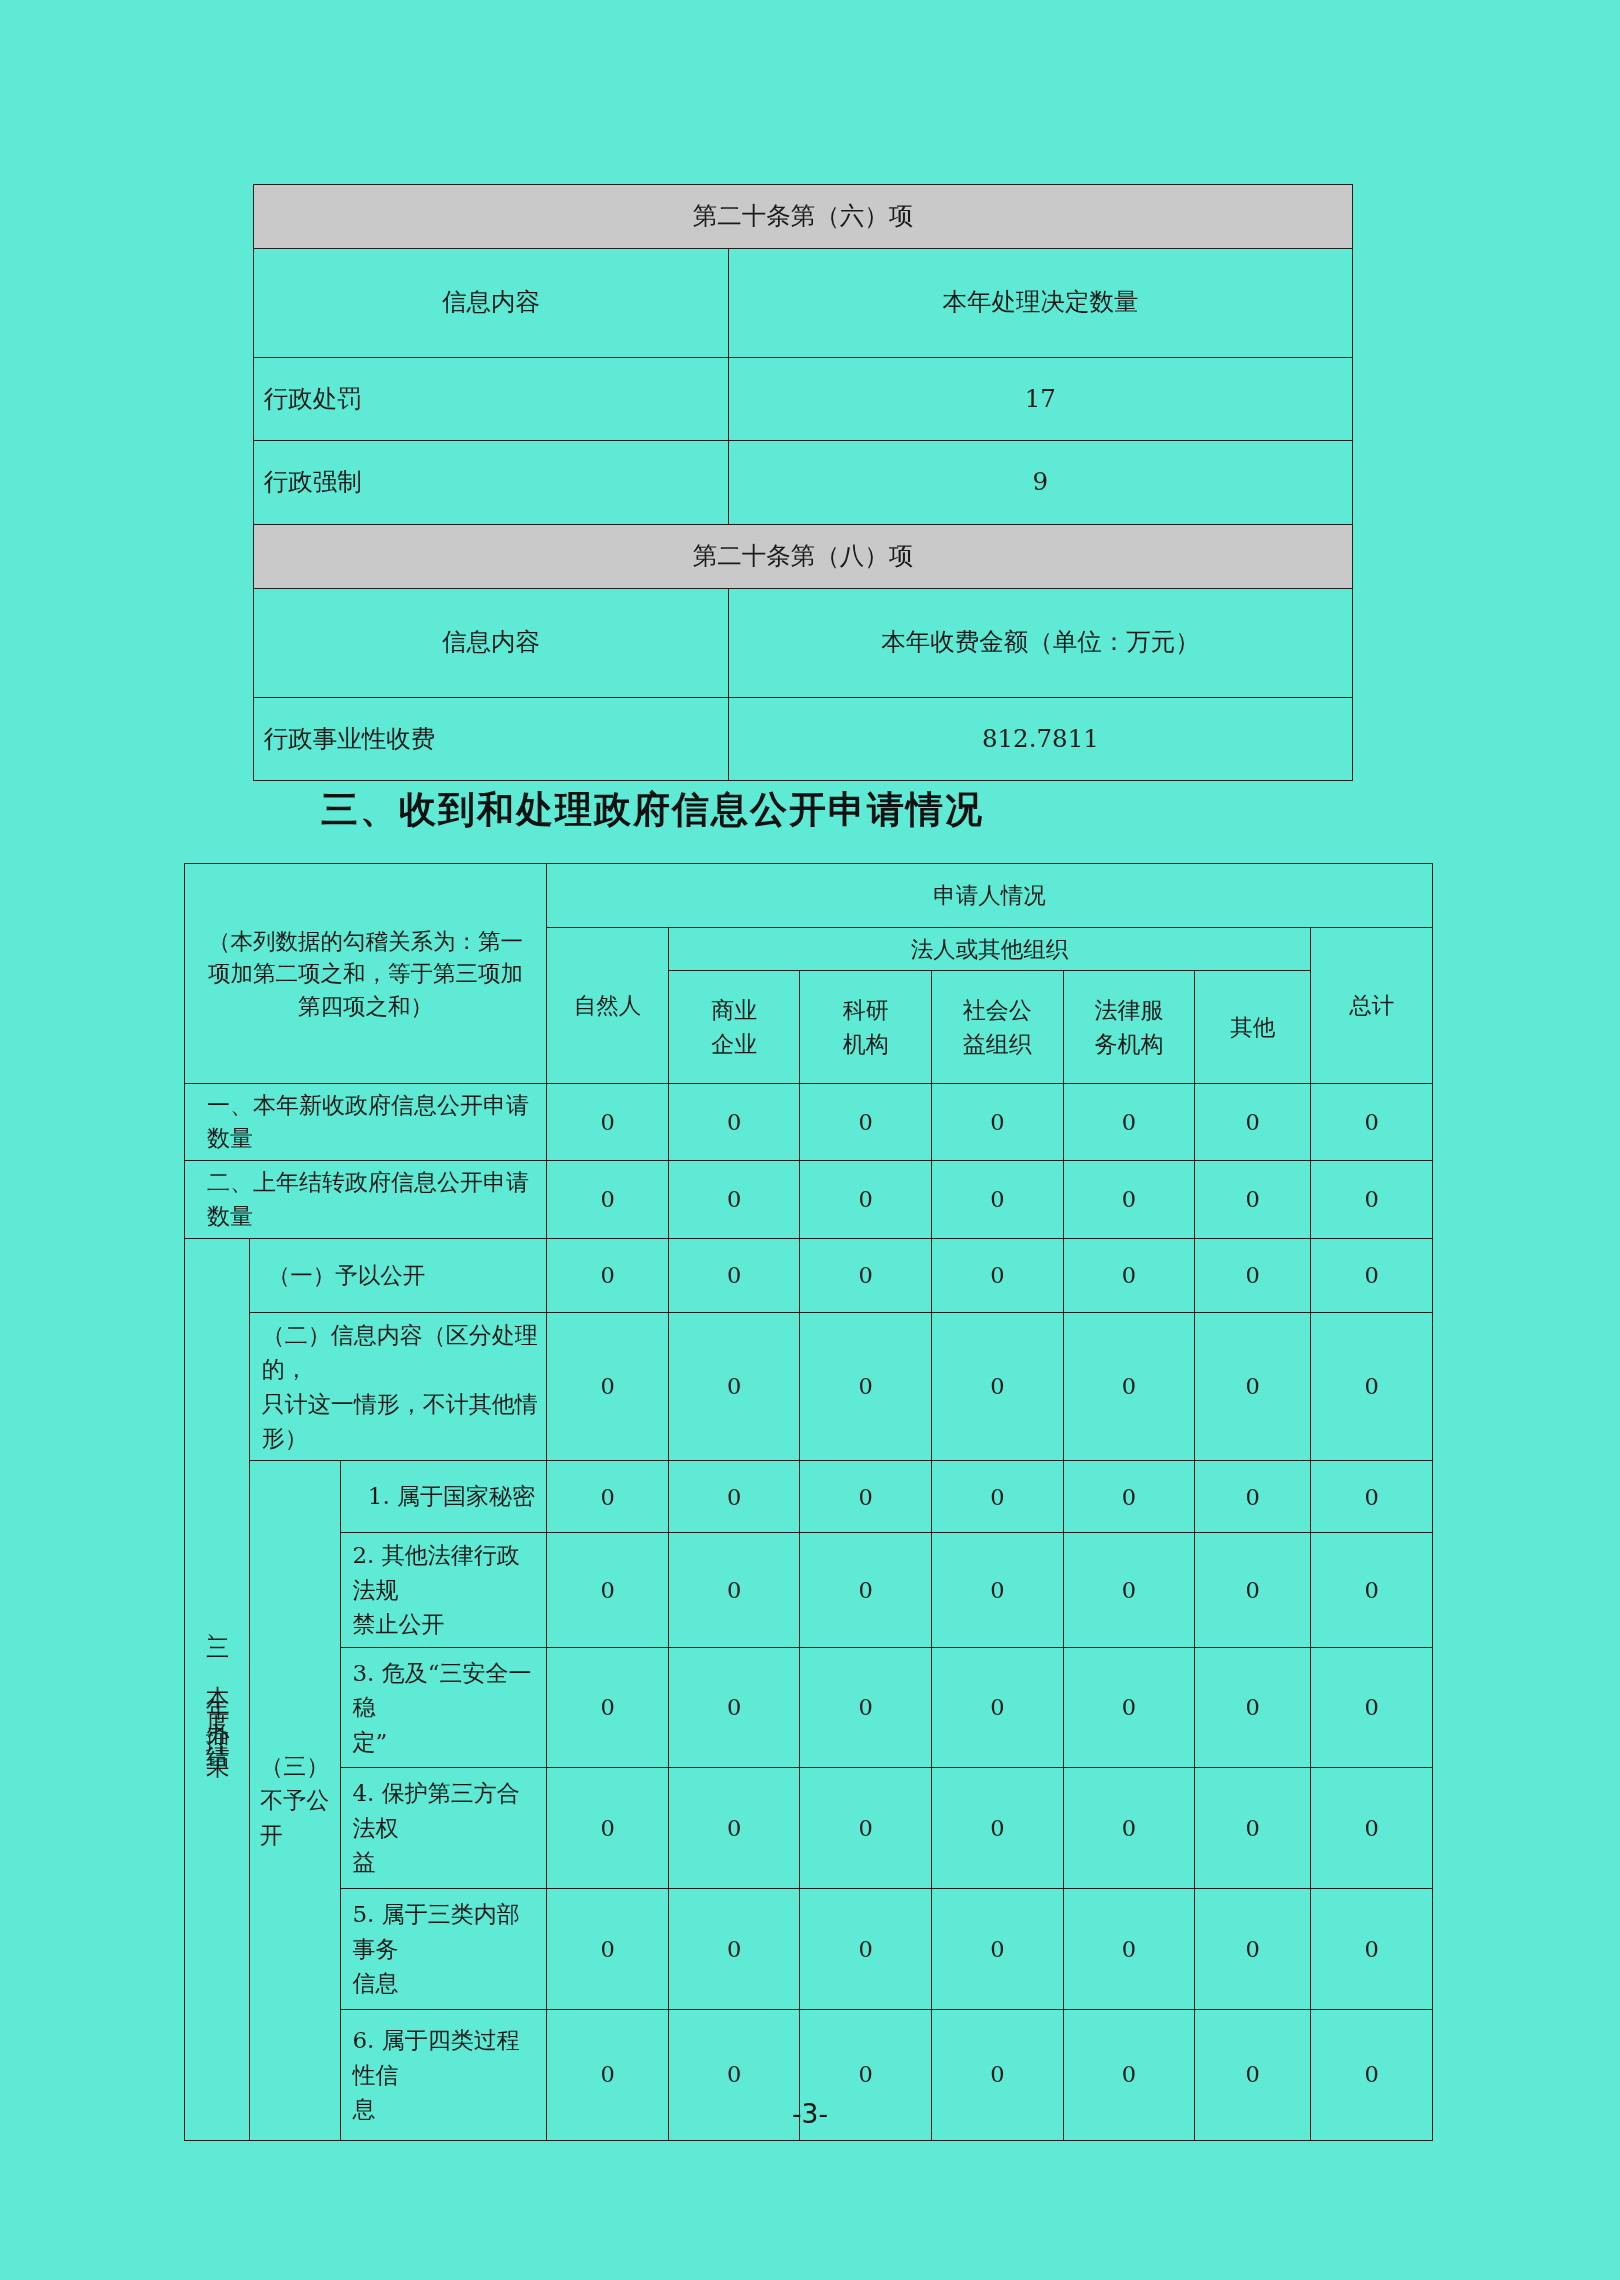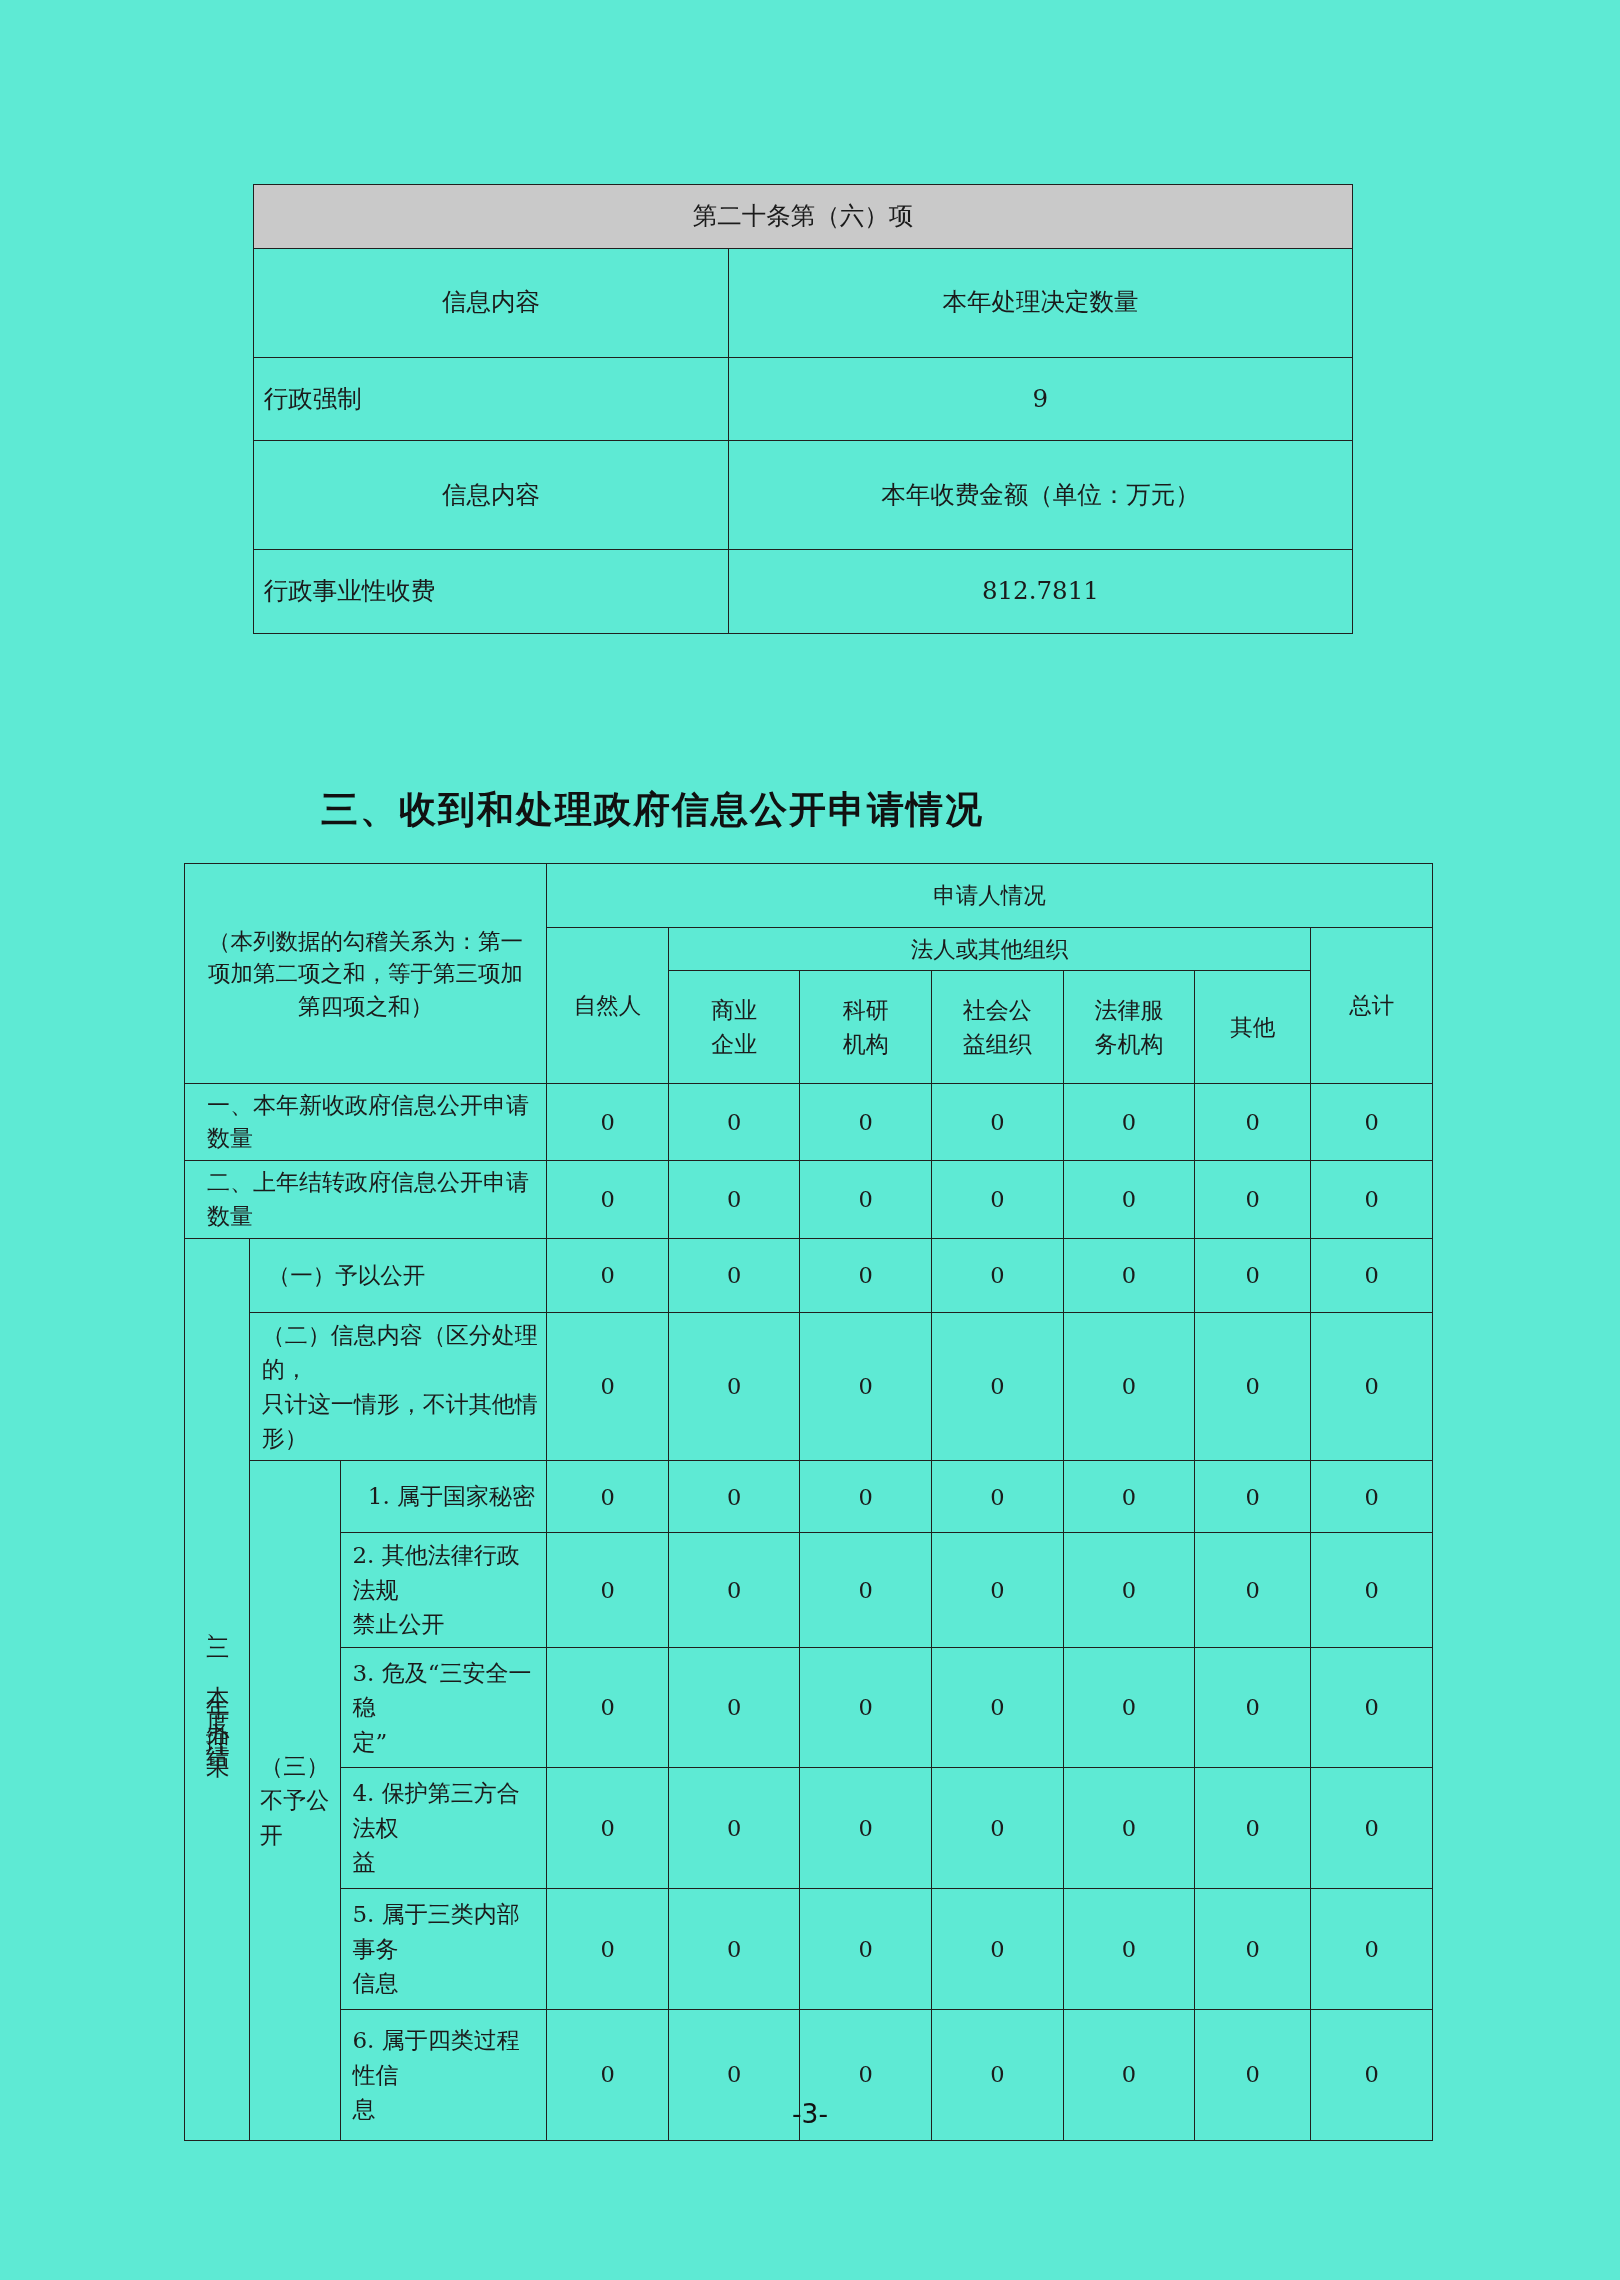--- a/index.html
+++ b/index.html
@@ -169,22 +169,29 @@
         </colgroup>
         <tbody>
           <tr>
             <td class="band" colspan="2">第二十条第（六）项</td>
           </tr>
           <tr>
             <td class="ctr t1-h">信息内容</td>
             <td class="ctr t1-h">本年处理决定数量</td>
           </tr>
           <tr>
+            <td class="lft t1-r">行政处罚</td>
+            <td class="ctr t1-r">17</td>
+          </tr>
+          <tr>
             <td class="lft t1-r">行政强制</td>
             <td class="ctr t1-r">9</td>
+          </tr>
+          <tr>
+            <td class="band" colspan="2">第二十条第（八）项</td>
           </tr>
           <tr>
             <td class="ctr t1-h">信息内容</td>
             <td class="ctr t1-h">本年收费金额（单位：万元）</td>
           </tr>
           <tr>
             <td class="lft t1-r">行政事业性收费</td>
             <td class="ctr t1-r">812.7811</td>
           </tr>
         </tbody>

